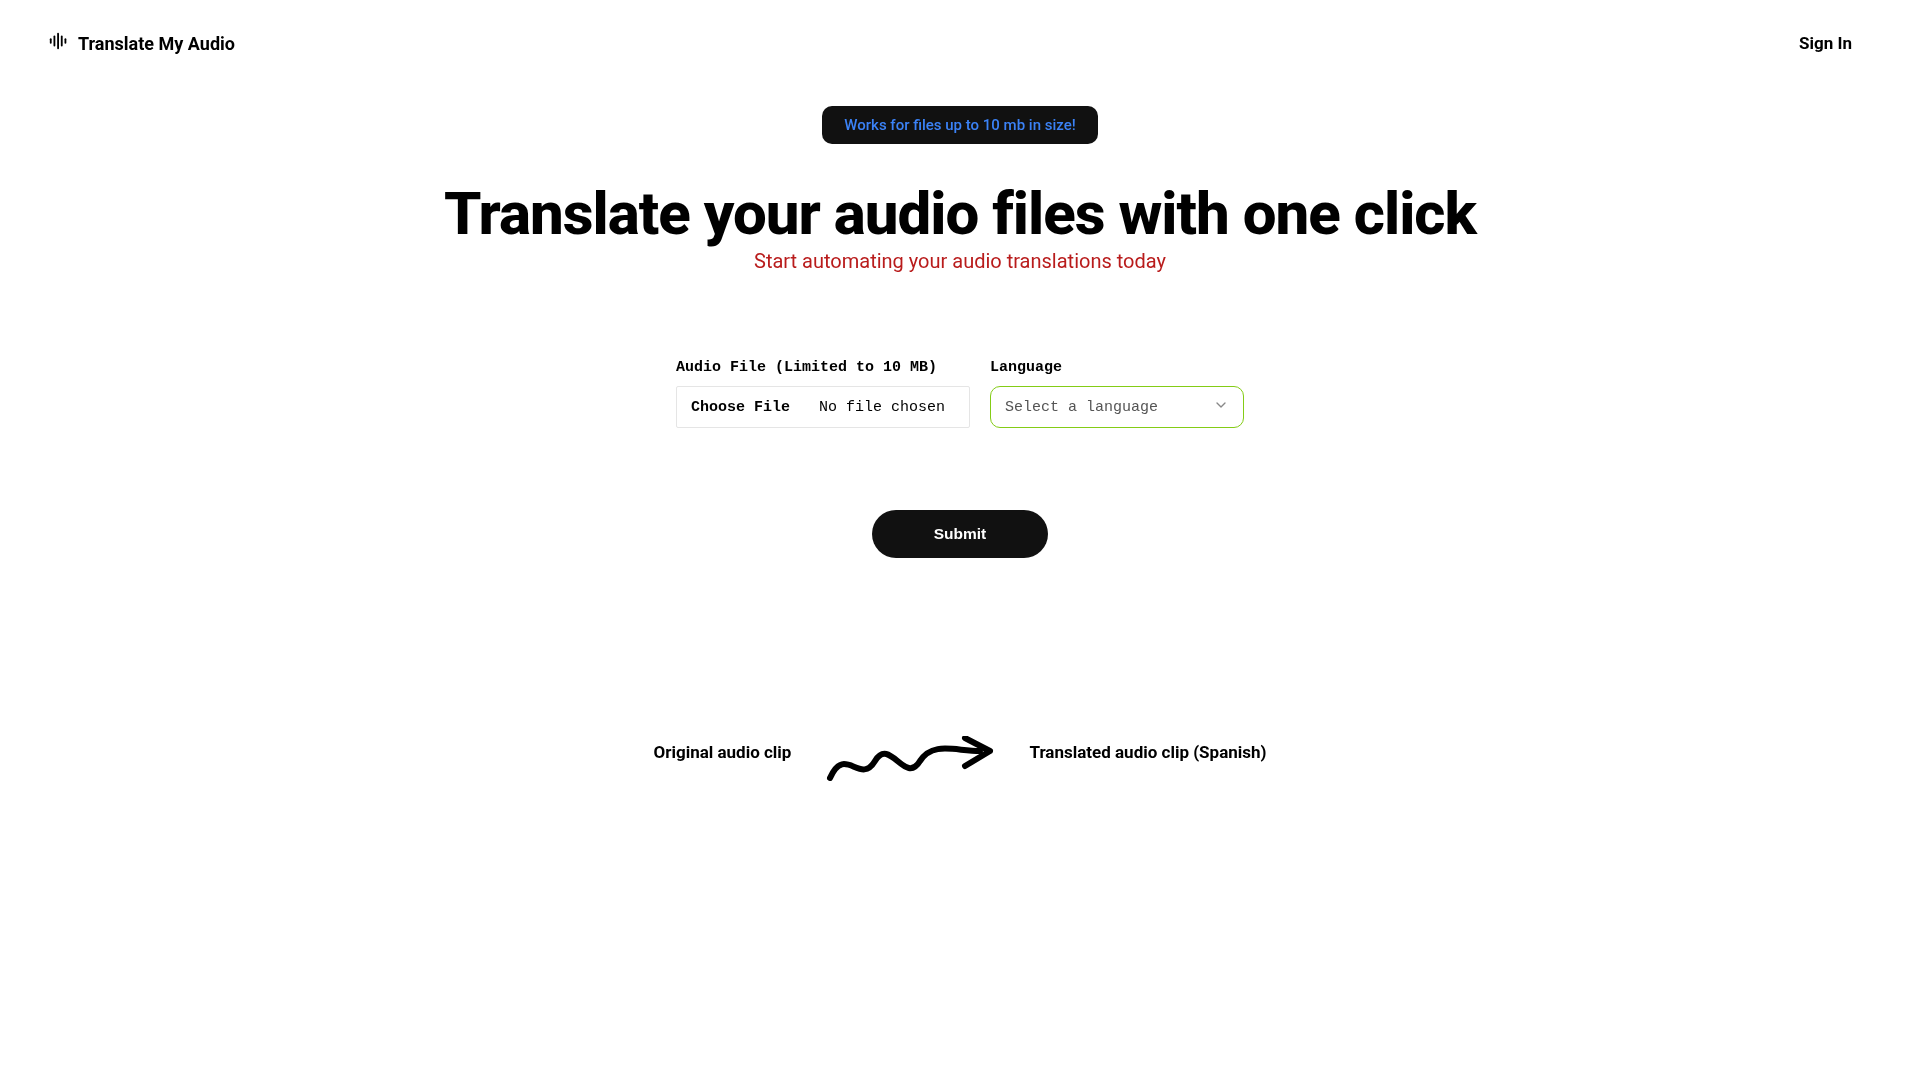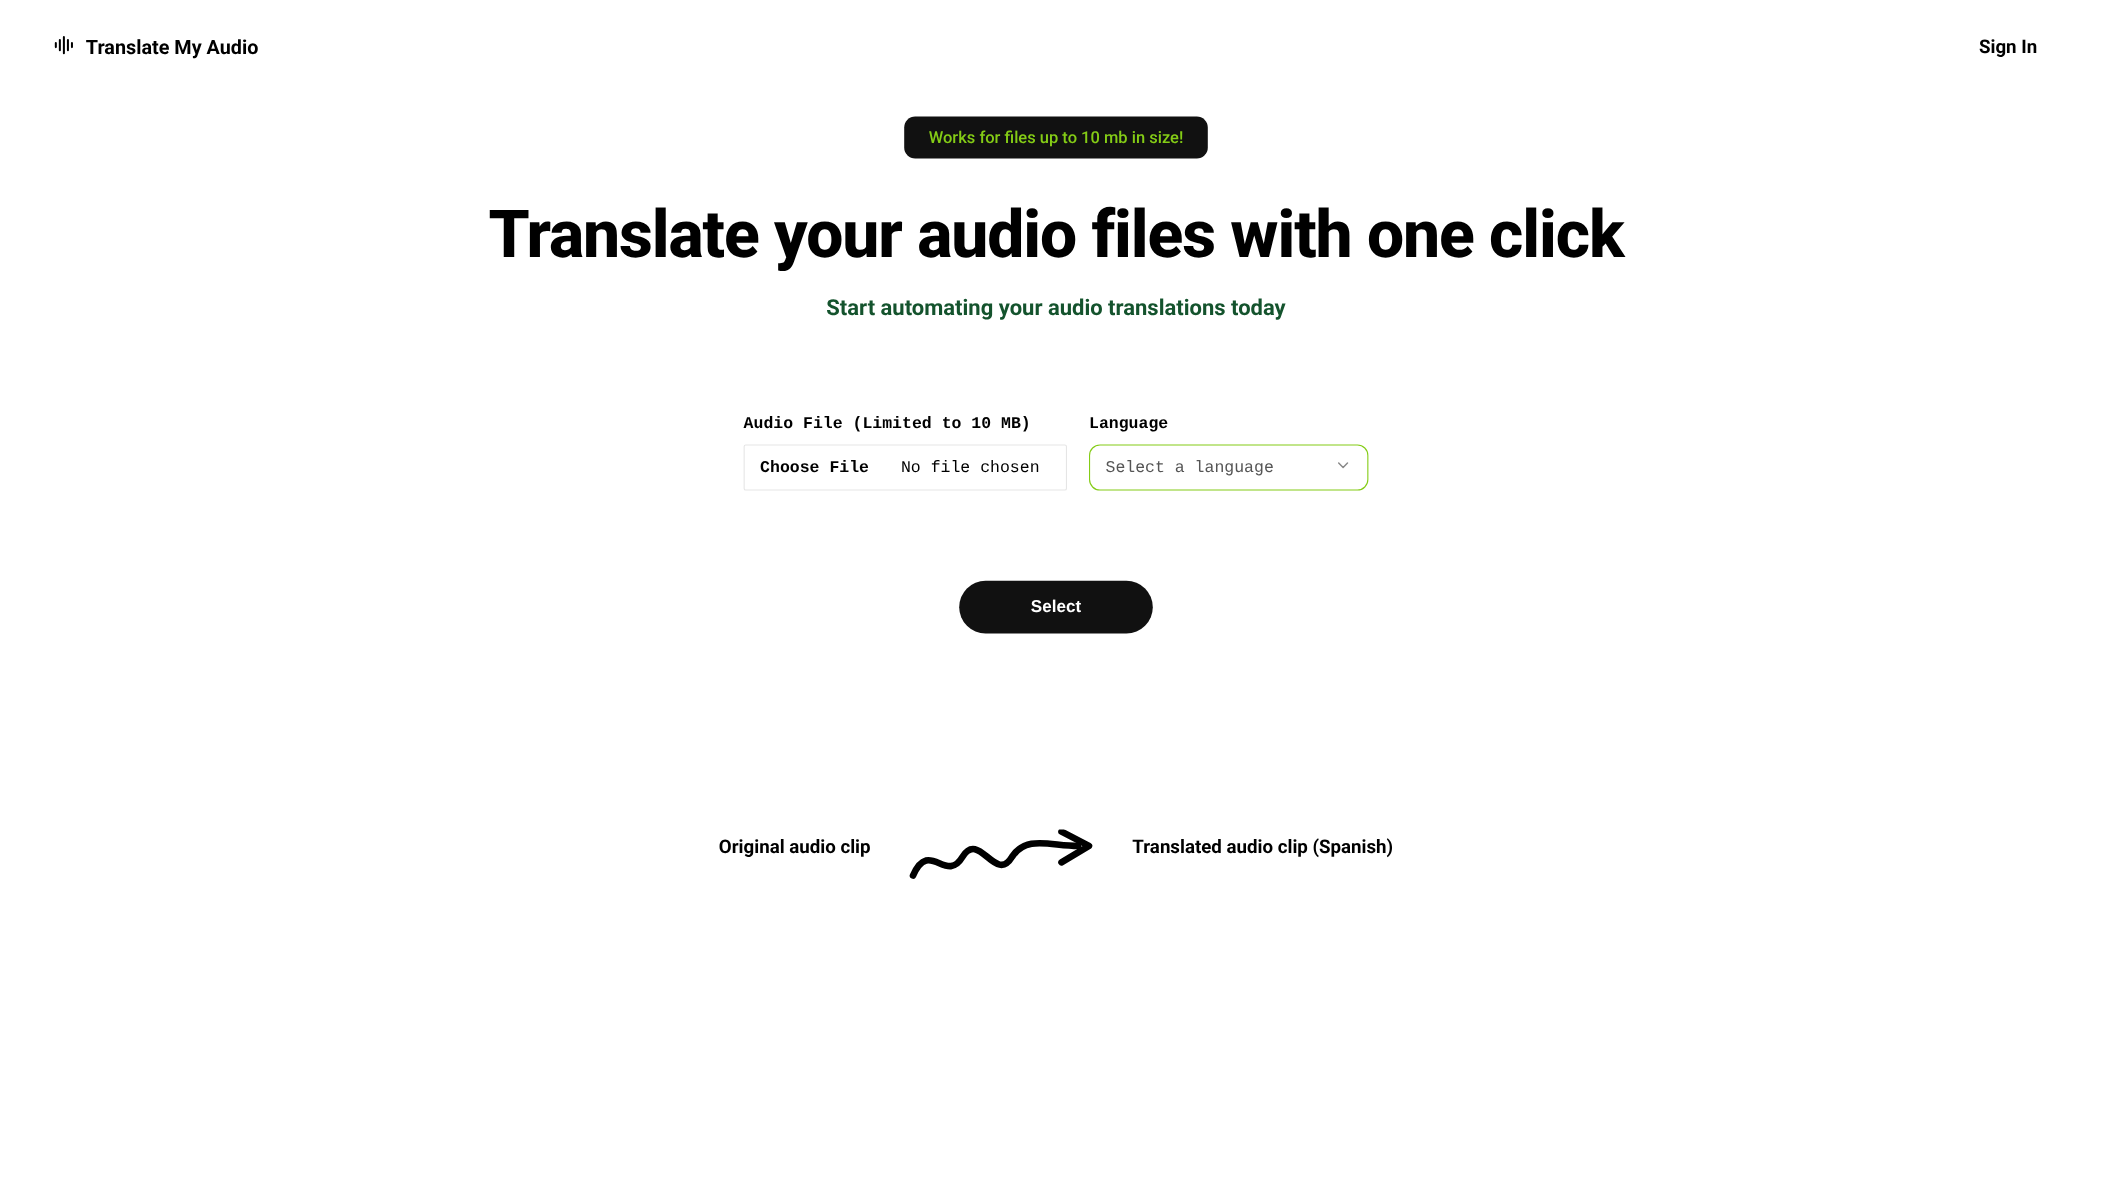--- a/index.html
+++ b/index.html
@@ -37,37 +37,36 @@
       margin-right: 20px;
     }
     .main {
       display: flex;
       flex-direction: column;
       align-items: center;
       padding-top: 20px;
     }
     .pill {
       background: #111;
-      color: #84cc16;
+      color: #3b82f6;
       padding: 10px 22px;
       border-radius: 10px;
       font-size: 15px;
       font-weight: 500;
     }
     .hero-title {
       font-size: 60px;
       font-weight: 800;
       margin-top: 34px;
       letter-spacing: -1.0px;
     }
     .hero-sub {
       font-size: 20px;
-      font-weight: 700;
-      margin-top: 18px;
-      color: #14532d;
+      font-weight: 400;
+      color: #b91c1c;
     }
     .form-row {
       display: flex;
       gap: 20px;
       margin-top: 86px;
       font-family: Liberation Mono, monospace;
     }
     .form-col {
       display: flex;
       flex-direction: column;
@@ -227,21 +226,21 @@
         <span class="select-text">Select a language</span>
         <span>
           <svg width="16" height="16" viewBox="0 0 24 24" fill="none">
             <path d="M6 9l6 6 6-6" stroke="#888" stroke-width="2" stroke-linecap="round" stroke-linejoin="round"></path>
           </svg>
         </span>
       </div>
     </div>
   </div>
 
-  <button class="submit-btn">Select</button>
+  <button class="submit-btn">Submit</button>
 
   <div class="clips-row">
     <div class="clip-col">
       <div class="clip-label">Original audio clip</div>
     </div>
 
     <div class="arrow-wrap">
       <svg width="170" height="50" viewBox="0 0 170 50" fill="none">
         <path d="M5 42 C 20 8, 35 50, 50 25 C 65 0, 80 50, 95 25 C 108 5, 130 15, 155 15" stroke="#000" stroke-width="6" stroke-linecap="round" fill="none"></path>
         <path d="M140 2 L165 15 L140 30" stroke="#000" stroke-width="6" stroke-linecap="round" stroke-linejoin="round" fill="none"></path>

